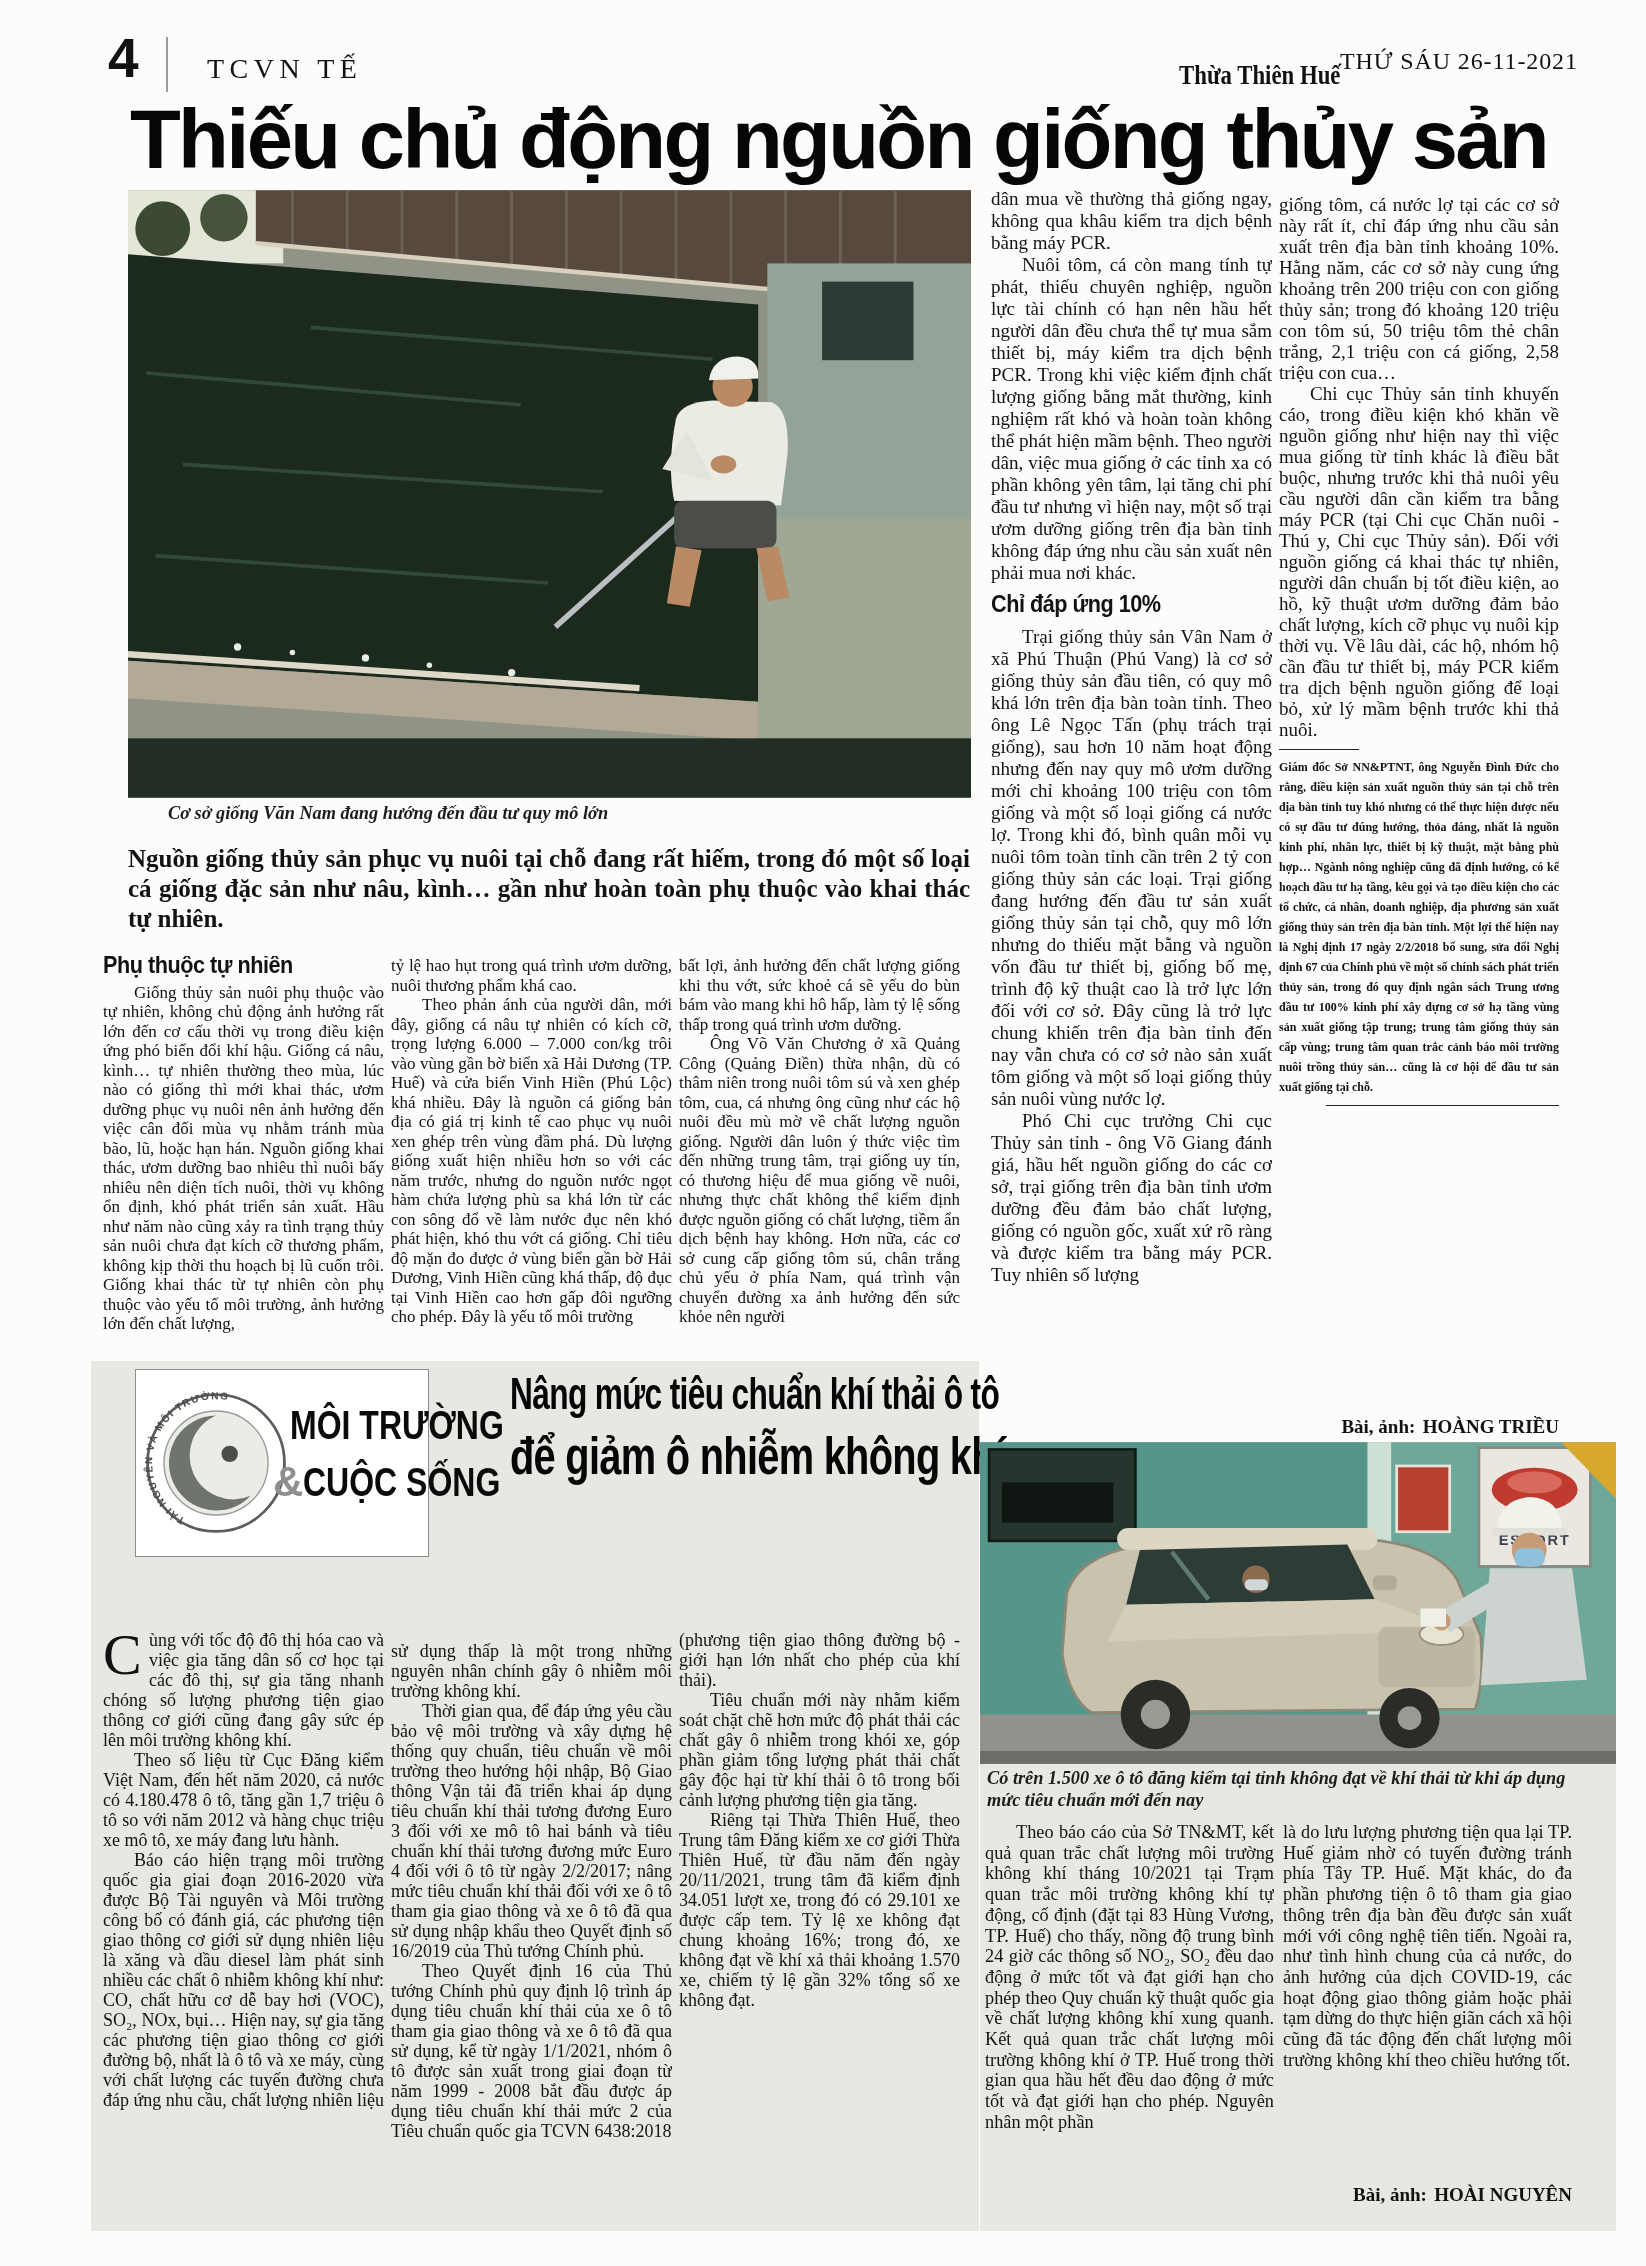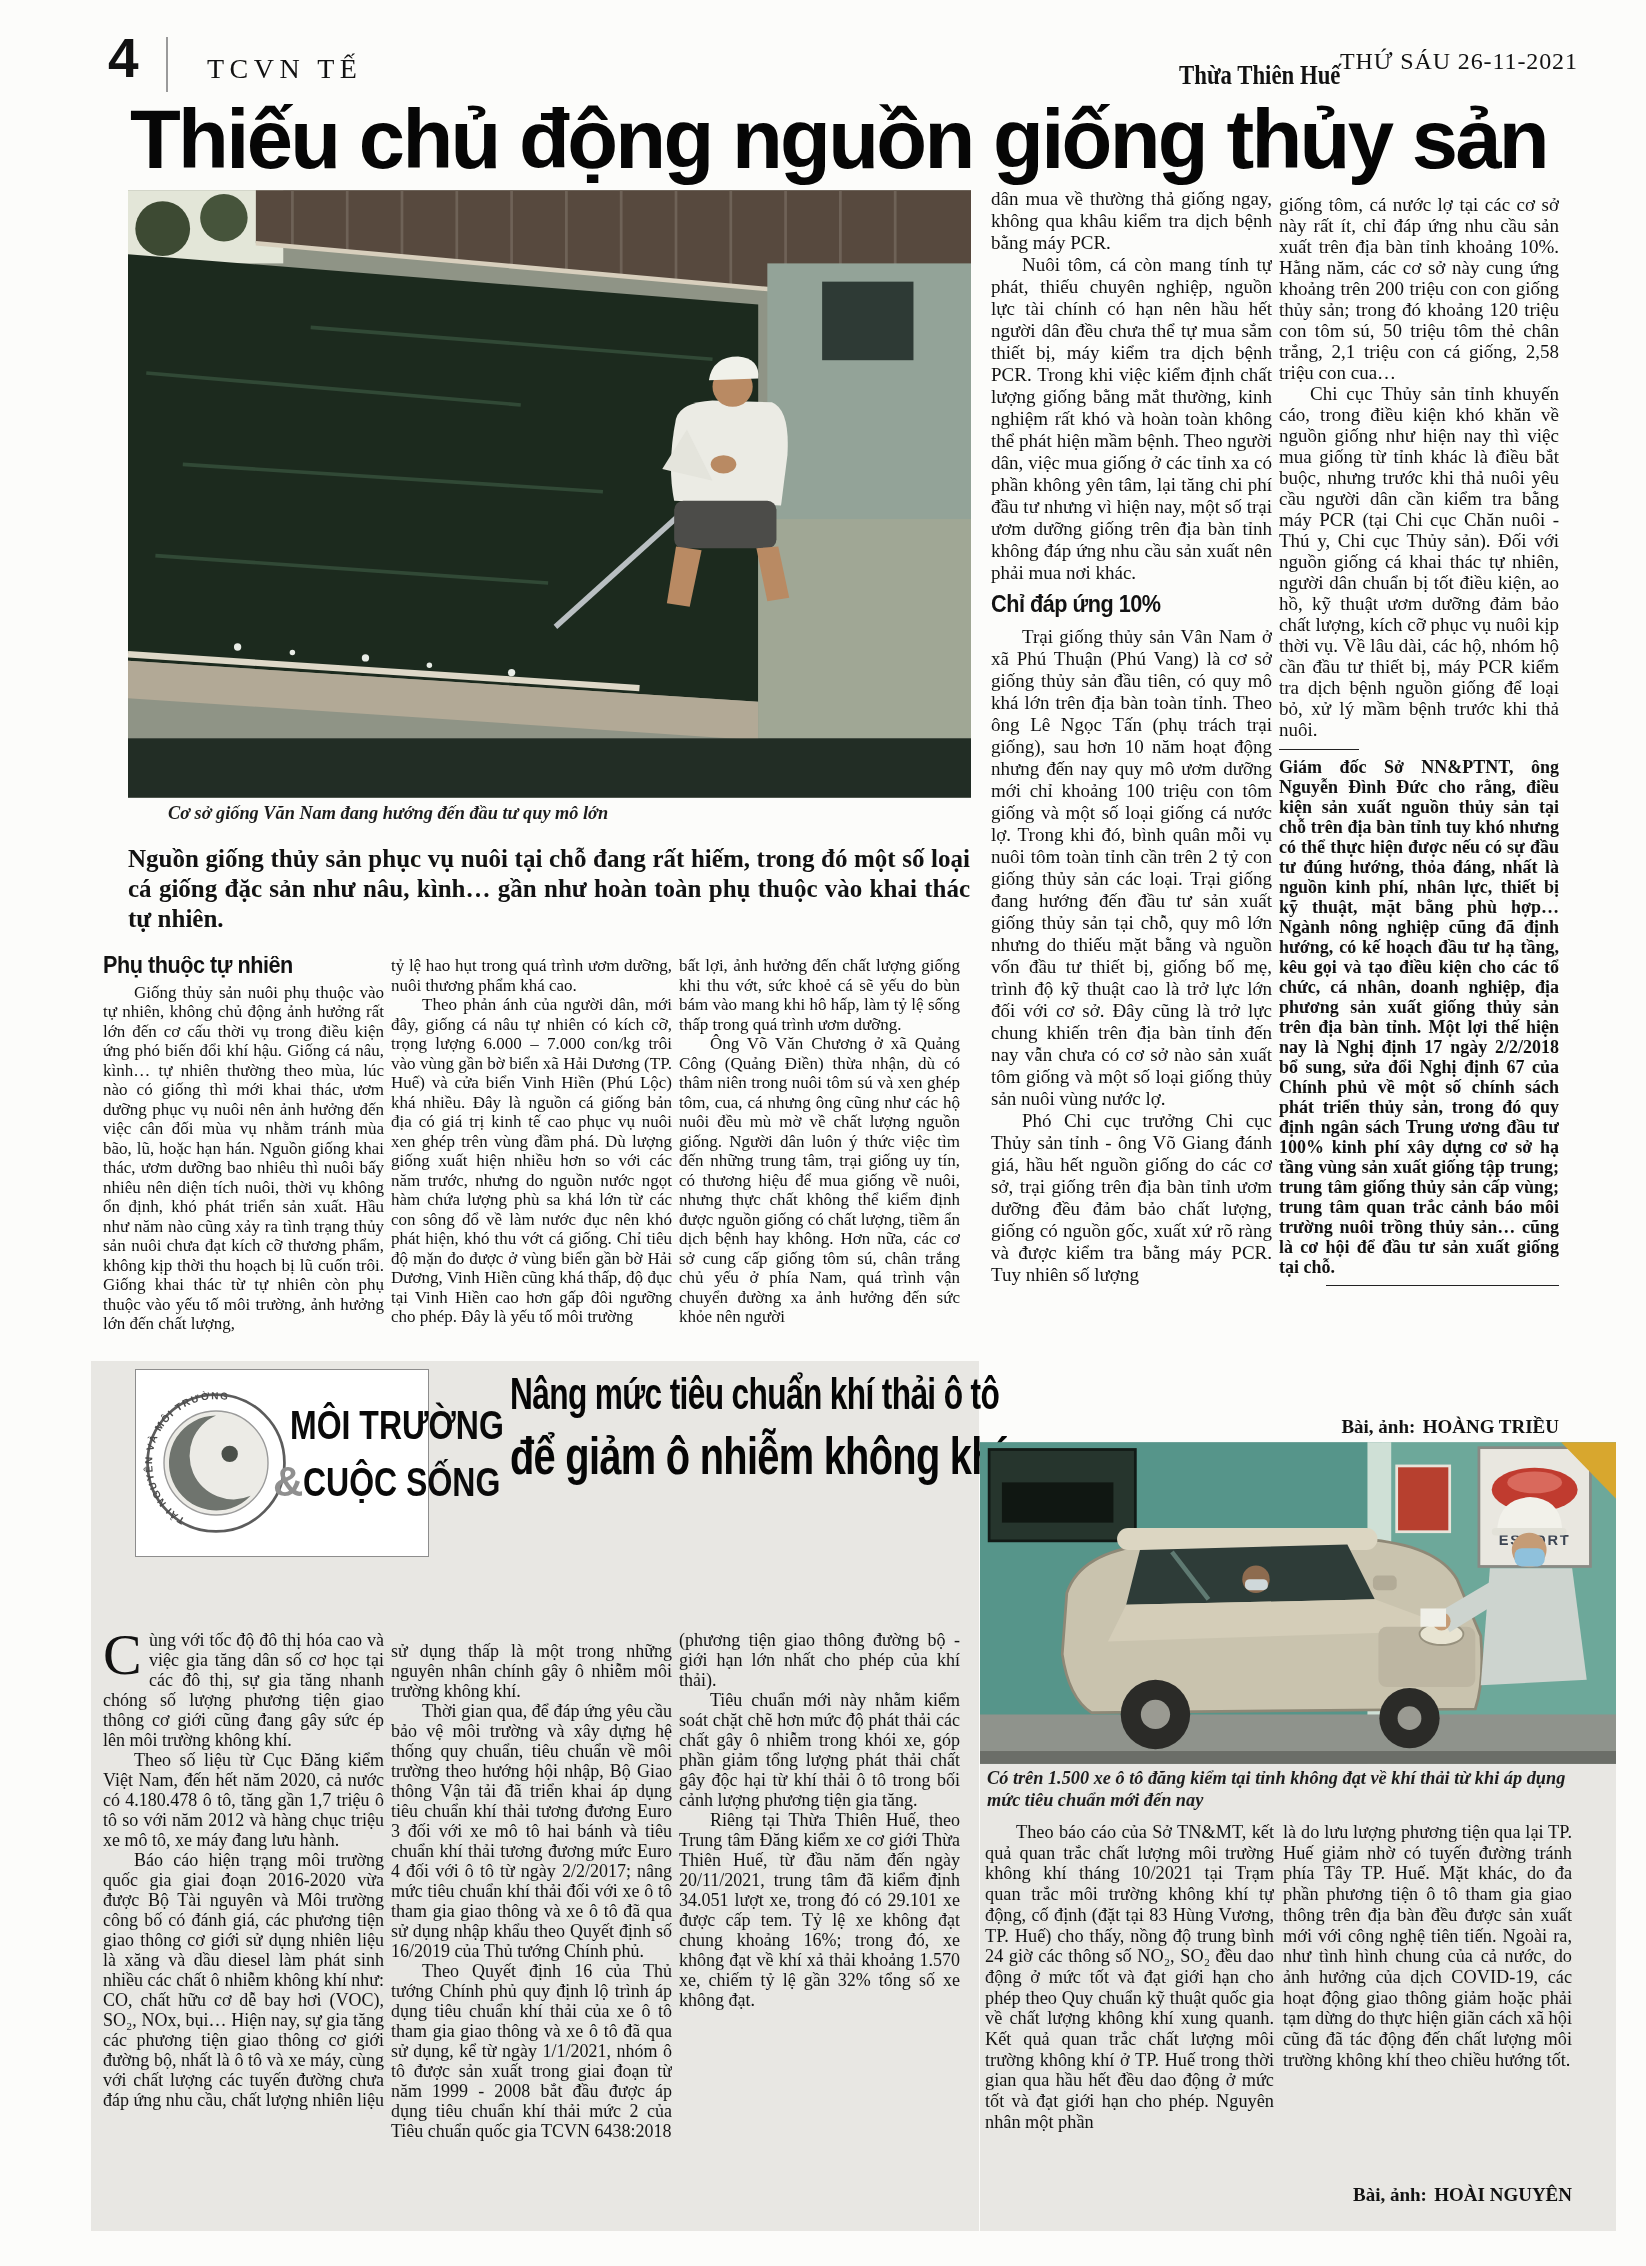--- a/index.html
+++ b/index.html
@@ -25,21 +25,21 @@
   .col{position:absolute;text-align:justify;overflow:hidden;}
   .col p{margin:0;}
   .ind{text-indent:31px;}
   .c13{font-size:17px;line-height:19.5px;}
   .c4{font-size:19px;line-height:22px;}
   .c5{font-size:19px;line-height:21px;}
   .a2c{font-size:18px;line-height:20px;}
   .a2c45{font-size:18.3px;line-height:20.7px;}
   .lead{font-weight:bold;font-size:25px;line-height:30px;text-align:justify;}
   .cap{font-style:italic;font-weight:bold;font-size:18.3px;line-height:22px;color:#1c1c1c;}
-  .note{font-weight:bold;font-size:18px;line-height:20px;text-align:justify;}
+  .note{font-weight:bold;font-size:12px;line-height:20px;text-align:justify;}
   .rule-l{width:80px;border-top:1.8px solid #222;margin:9.1px 0 7.3px 0;}
   .rule-r{width:233px;border-top:1.8px solid #222;margin:7.3px 0 3.7px auto;}
   .byline{text-align:right;font-size:19px;white-space:nowrap;}
   .byl-label{font-weight:bold;margin-right:7.3px;}
   .byl-name{font-weight:bold;}
   .colflex{display:flex;flex-direction:column;}
   .colflex .byline{margin-top:auto;}
   
   .graybox{background:#e8e7e3;}
   .logobox{background:#ffffff;border:1.8px solid #8d8d8d;box-sizing:border-box;}

